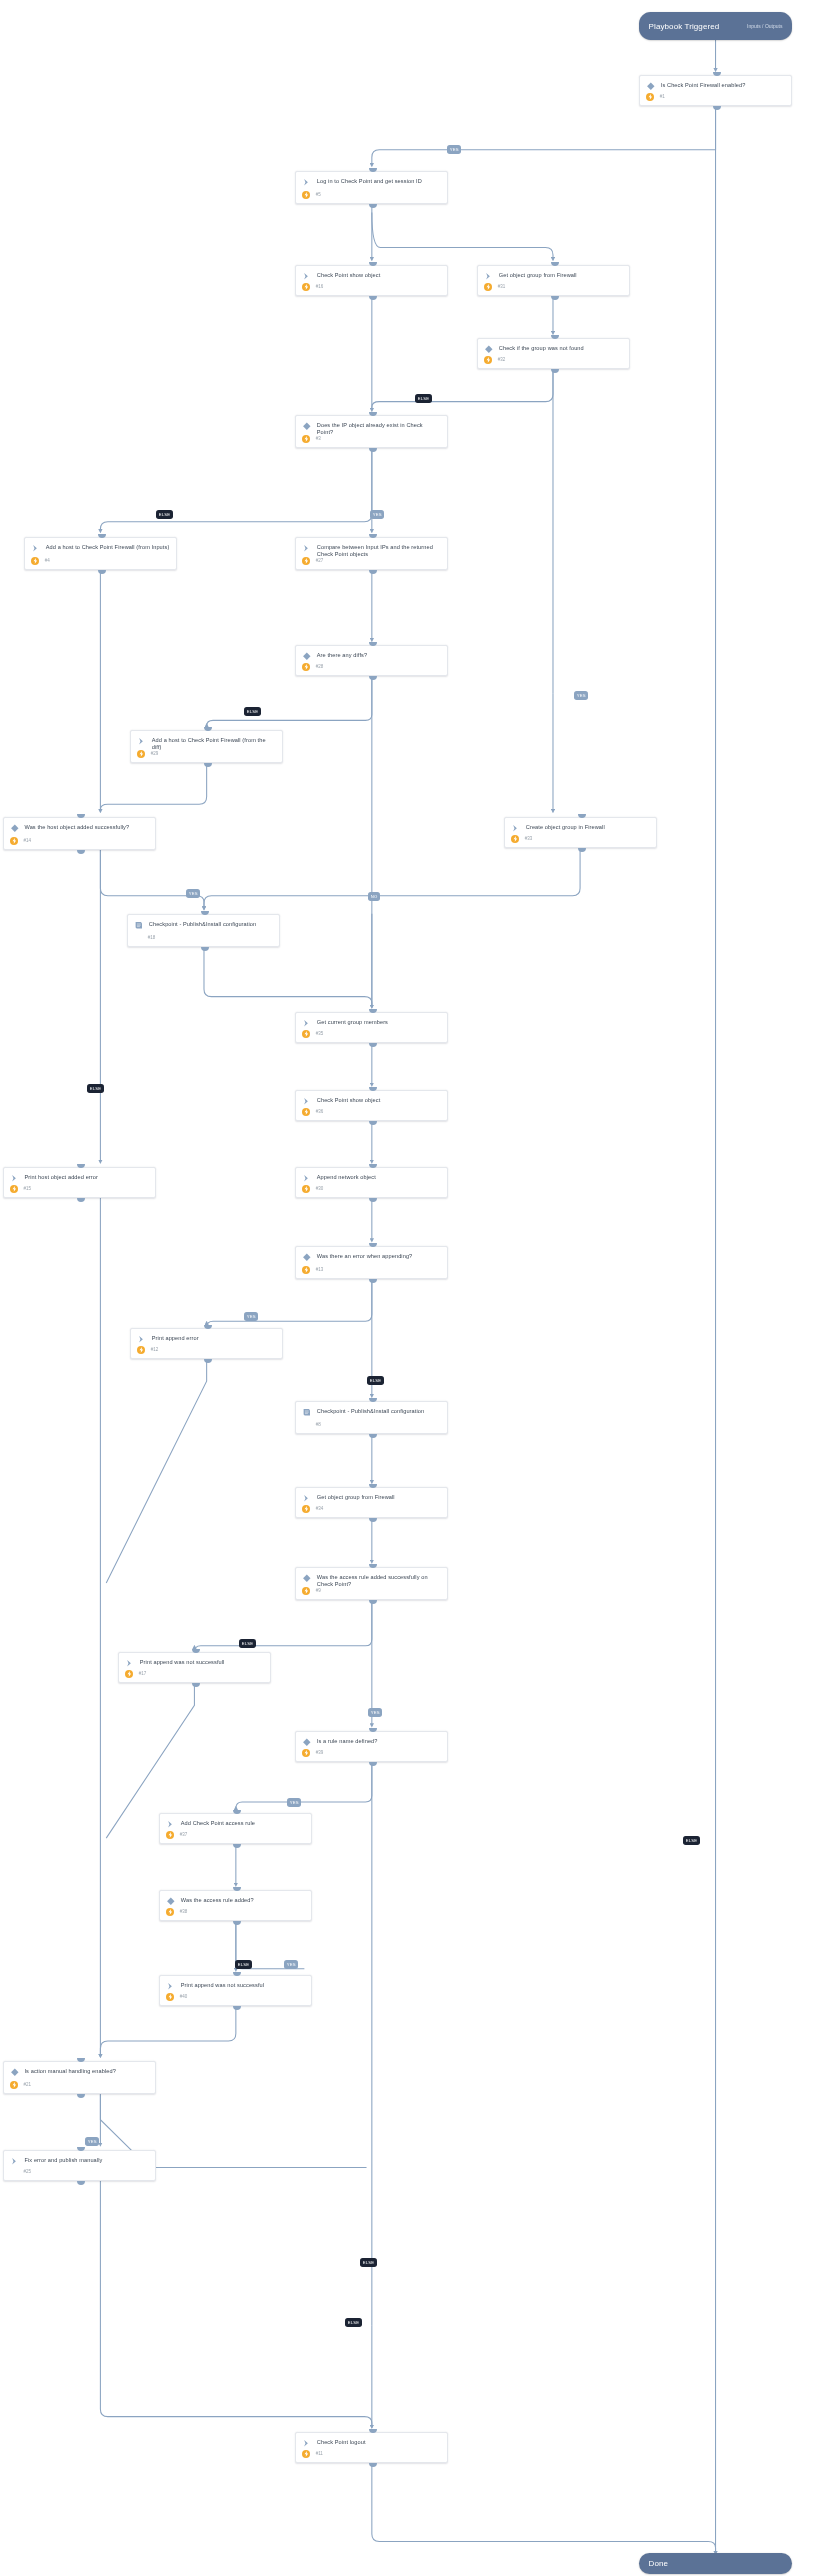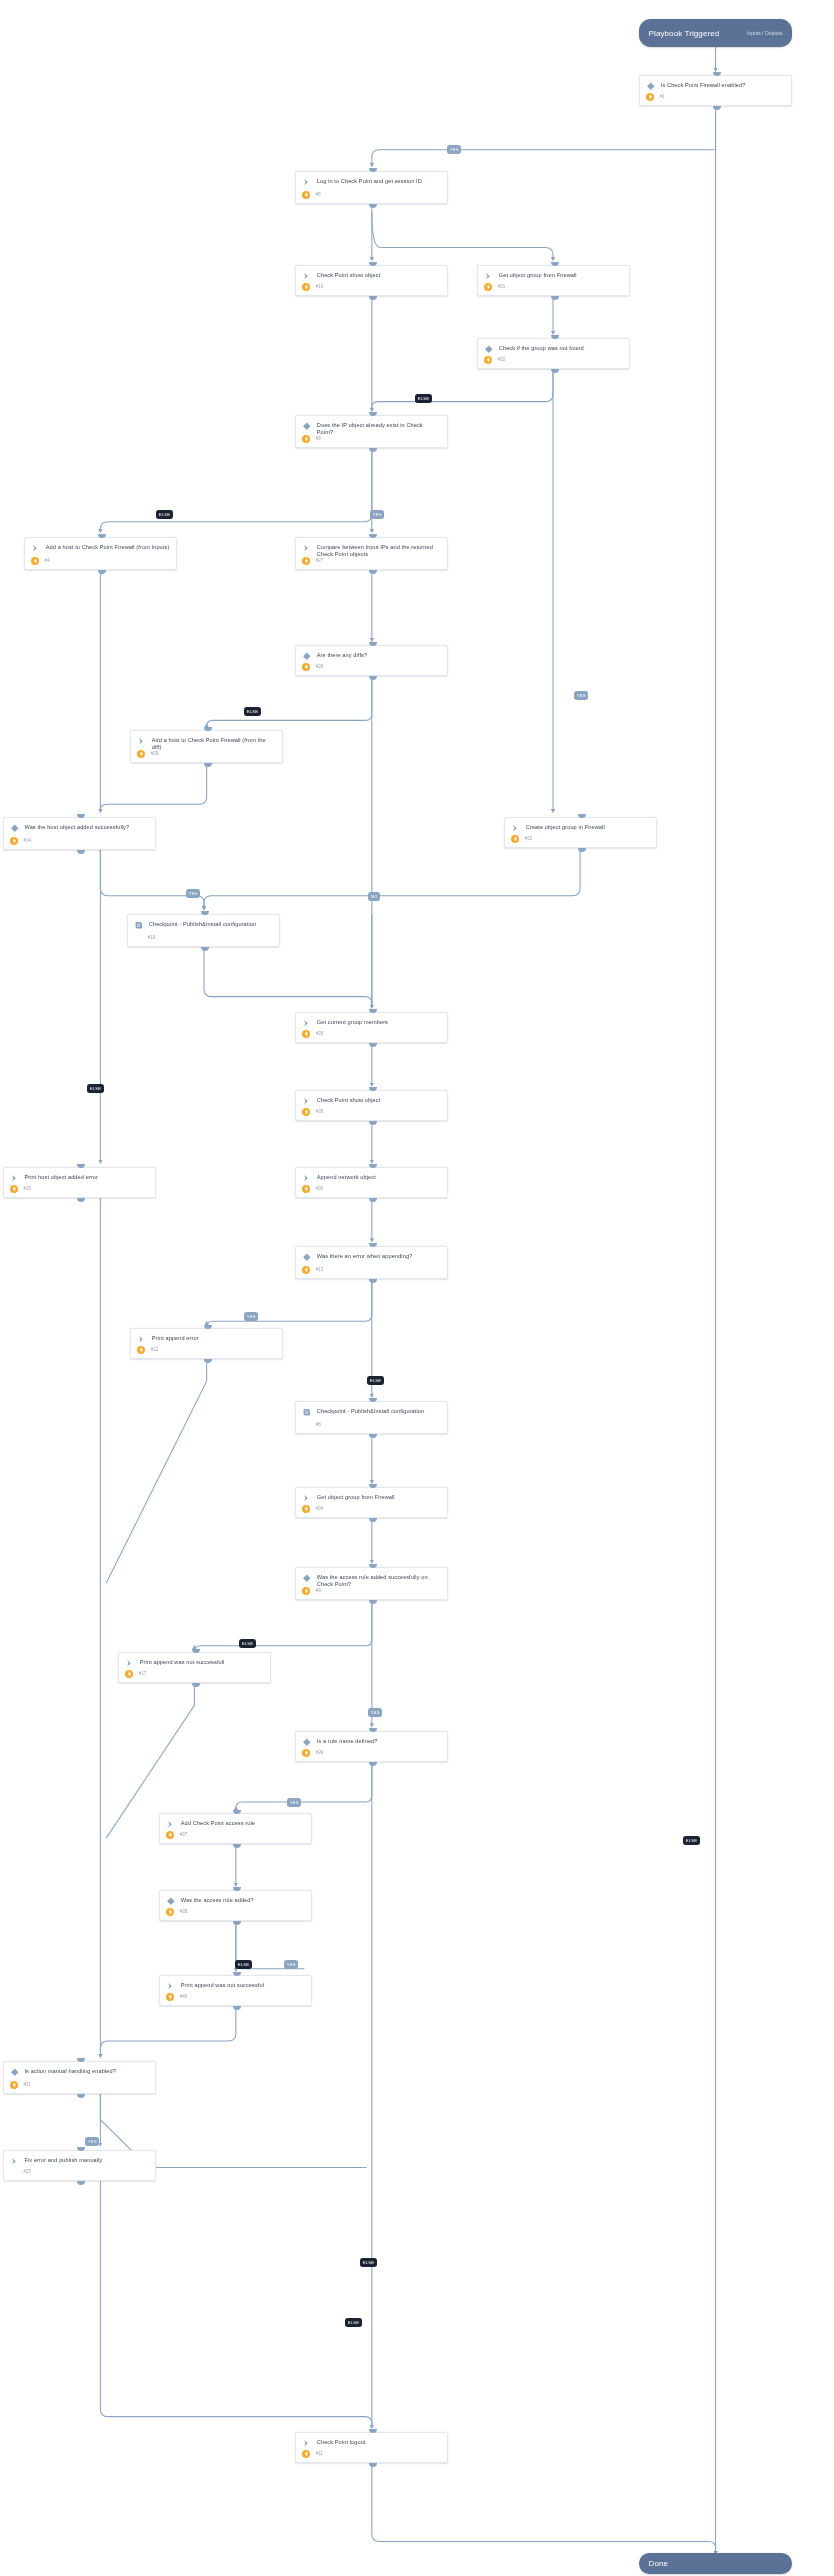--- a/index.html
+++ b/index.html
@@ -228,21 +228,21 @@
       <path d="M189,4105 L189,4535 Q189,4549 203,4549 L686,4549 Q700,4549 700,4561 L700,4568" marker-end="url(#ah)"></path>
 
       <path d="M700,4378 L700,4568" marker-end="url(#ah)"></path>
 
       <path d="M700,4636 L700,4770 Q700,4784 714,4784 L1333,4784 Q1347,4784 1347,4796 L1347,4806" marker-end="url(#ah)"></path>
 
       <path d="M1347,200 L1347,4806"></path>
     </g>
   </svg>
 
-  <div class="terminal" style="left:639px; top:19px; width:153px; height:28px;">
+  <div class="terminal" style="left:639px; top:12px; width:153px; height:28px;">
     <span class="t-title">Playbook Triggered</span>
     <span class="t-sub">Inputs / Outputs</span>
   </div>
 
   <div class="terminal" style="left:639px; top:2553px; width:153px; height:21px;">
     <span class="t-title">Done</span>
   </div>
 
   <div id="node-host">
       <div class="node" style="left: 639px; top: 75px; width: 153px; height: 31px;">

